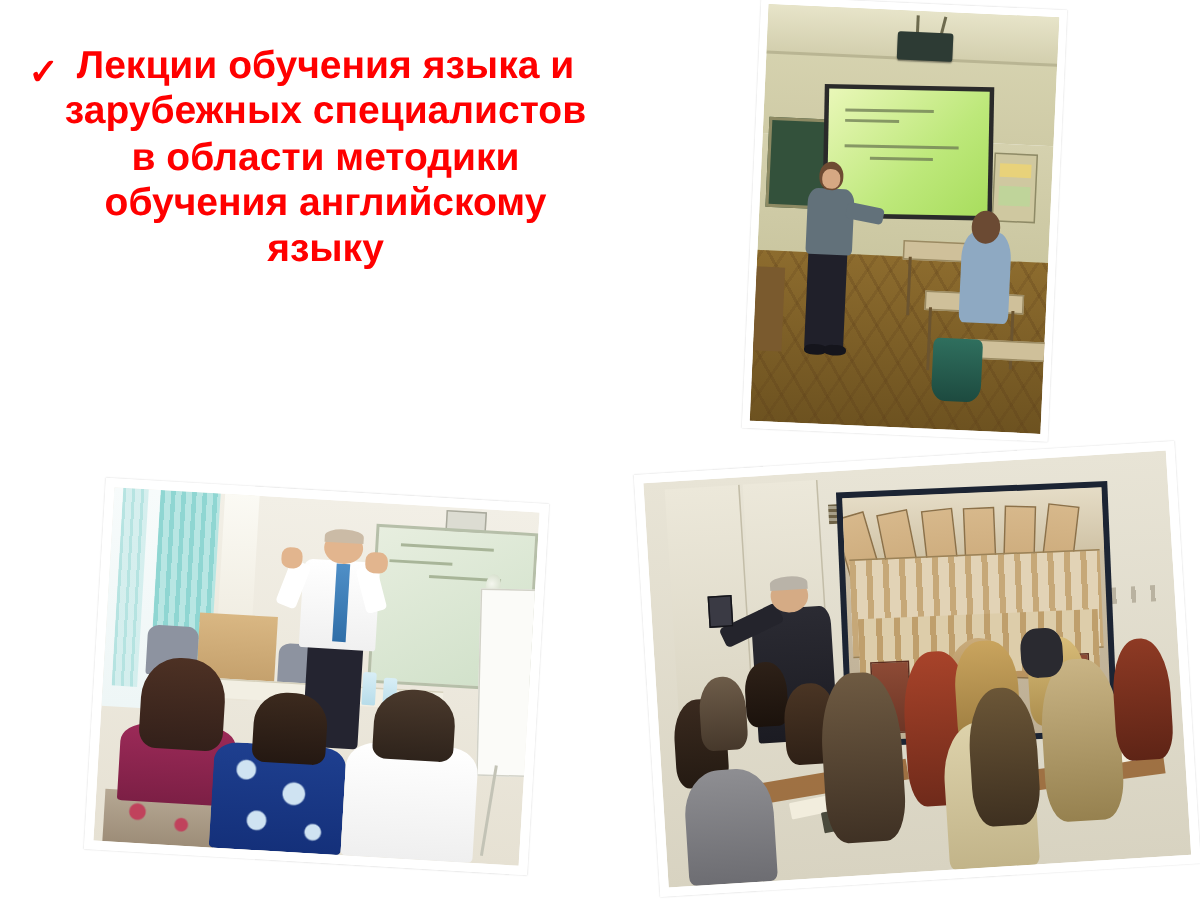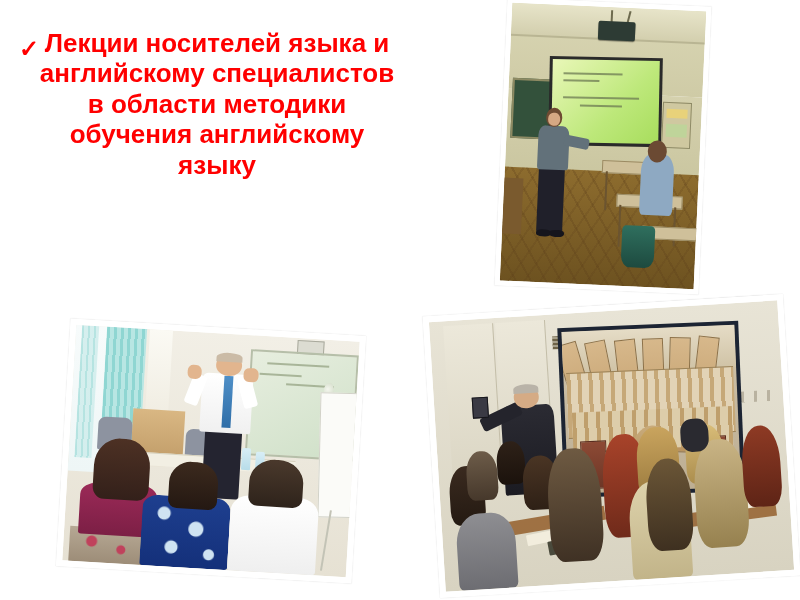--- a/index.html
+++ b/index.html
@@ -422,21 +422,21 @@
     position: absolute; border-radius: 46% 46% 24% 24%;
   }
 </style>
 </head>
 <body>
 
 <div id="slide" style="background: rgb(255, 255, 255);">
 
   <div id="text-block">
     <span id="bullet-icon" style="color: rgb(255, 0, 0);">✓</span>
-    <span id="title-text" style="color: rgb(255, 0, 0);">Лекции носителей языка и английскому специалистов
+    <span id="title-text" style="color: rgb(255, 0, 0);">Лекции обучения языка и зарубежных специалистов
 в области методики обучения английскому языку</span>
   </div>
 
   <div class="photo" id="photo-seminar-room" title="Женщина-лектор у проекционного экрана в аудитории, слушатели за партами" style="left: 501px; top: 2px; width: 194px; height: 278px; transform: rotate(2.6deg);">
     <div class="scene">
       <div class="wall-upper"></div>
       <div class="wall-lower"></div>
       <div class="ceiling-strip"></div>
       <div class="proj-arm"></div>
       <div class="proj-arm2"></div>

